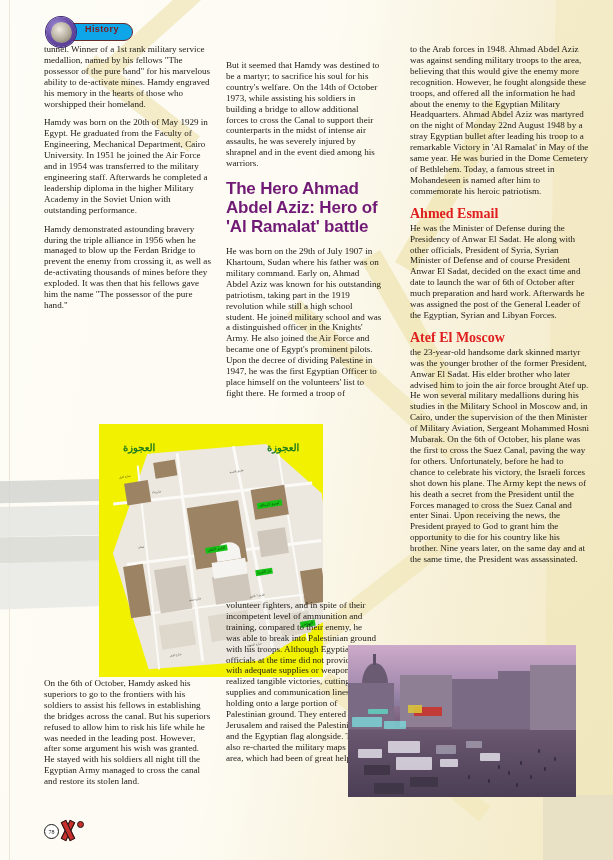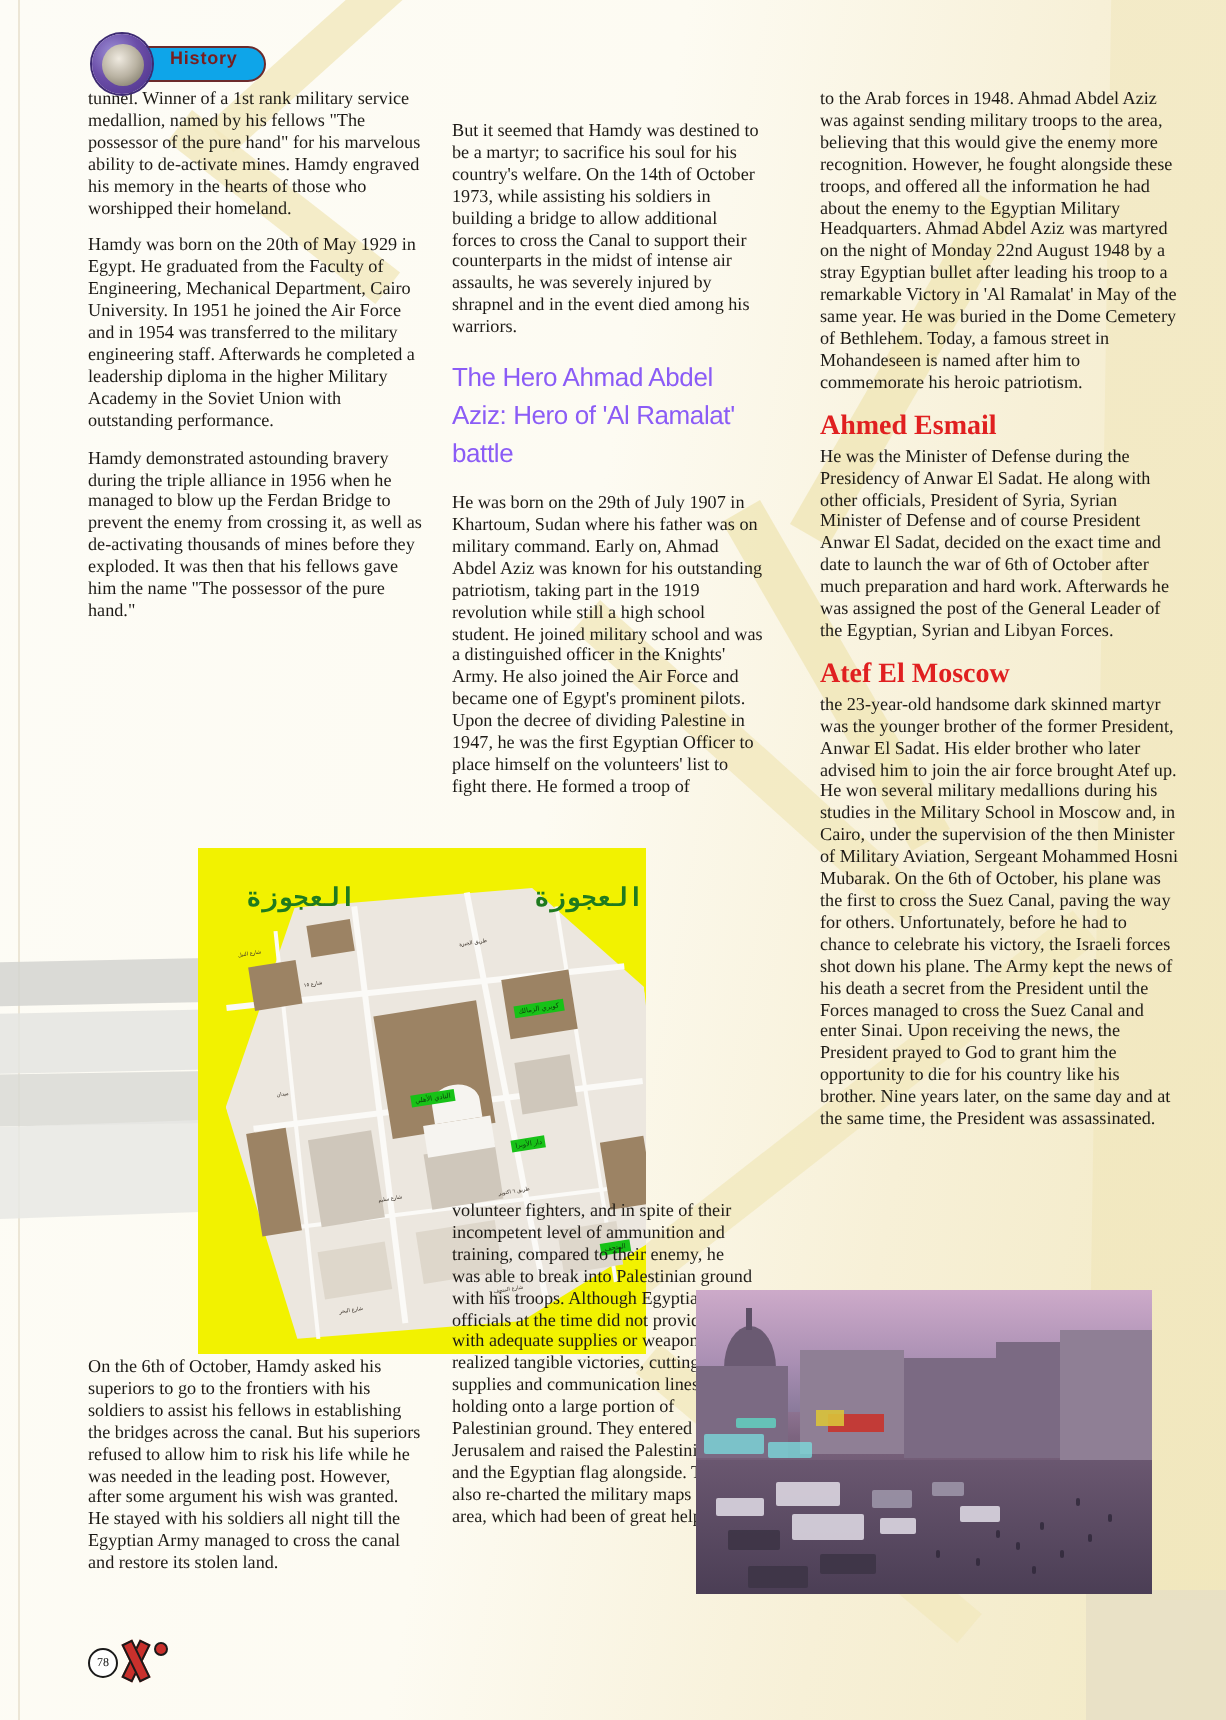--- a/index.html
+++ b/index.html
@@ -62,39 +62,39 @@
   
   .col{position:absolute;font-size:9.1px;line-height:10.9px;color:#1d1a16;text-align:left;}
   .col p{margin:0 0 8px 0;}
   .col-left{left:44px;top:44px;width:168px;}
   .col-mid{left:226px;top:60px;width:157px;}
   .col-right{left:410px;top:44px;width:180px;}
 
   .col-left-b{left:44px;top:680px;width:168px;}
   .col-mid-b{left:226px;top:600px;width:152px;}
 
-  h2.headline{font-family:"Liberation Sans",sans-serif;font-weight:normal;
-    font-size:13px;line-height:19px;color:#8b5cf6;margin:10px 0 10px 0;letter-spacing:-.2px;}
+  h2.headline{font-family:"Liberation Sans",sans-serif;font-weight:bold;
+    font-size:17px;line-height:19px;color:#701a75;margin:10px 0 10px 0;letter-spacing:-.2px;}
   h3.sub{font-family:Liberation Serif, serif;font-weight:bold;font-size:14px;line-height:15px;
     color:#e02020;margin:9px 0 2px 0;}
 
   
   .map{position:absolute;left:99px;top:424px;width:224px;height:253px;background:#f2f200;overflow:hidden;}
   .map-inner{position:absolute;left:-6px;top:10px;width:250px;height:250px;
     transform:rotate(-9deg);transform-origin:50% 50%;}
   .map-paper{position:absolute;left:22px;top:10px;width:216px;height:222px;
     background:#ece7df;
     clip-path:polygon(23% 0,78% 4%,100% 30%,97% 85%,60% 100%,8% 96%,0 42%);}
   .blk{position:absolute;background:#ded7cb;}
   .blk.brown{background:#9c8364;}
   .blk.grey{background:#cfc7bb;}
   .rd{position:absolute;background:#fbfaf7;}
   .arlbl{position:absolute;background:#17c217;color:#0b3d0b;font-size:3.4px;
     font-family:"DejaVu Sans",sans-serif;padding:1px 2px;white-space:nowrap;line-height:4px;}
-  .map-title{position:absolute;font-family:Liberation Mono, monospace;font-size:13px;
+  .map-title{position:absolute;font-family:Liberation Sans, sans-serif;font-size:10px;
     color:#1f7a1f;font-weight:bold;direction:rtl;}
   .map-title.l{left:24px;top:18px;}
   .map-title.r{left:168px;top:18px;}
   .squiggle{position:absolute;font-size:2.6px;color:#3a3229;font-family:"DejaVu Sans",sans-serif;
     line-height:3px;white-space:nowrap;}
 
   
   .photo{position:absolute;left:348px;top:645px;width:228px;height:152px;
     background:linear-gradient(180deg,#c6a5c4 0%,#b091b6 22%,#7d6580 48%,#5a4a60 75%,#4a3d52 100%);
     overflow:hidden;}

